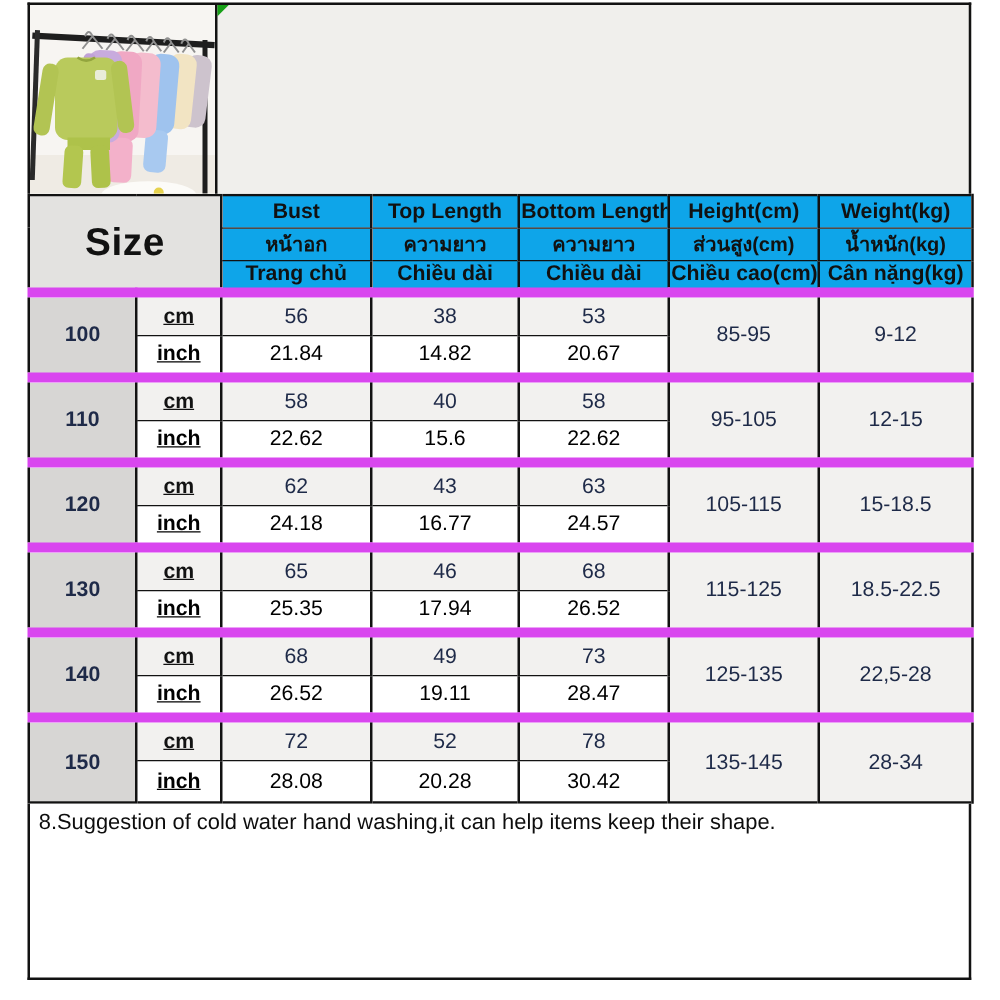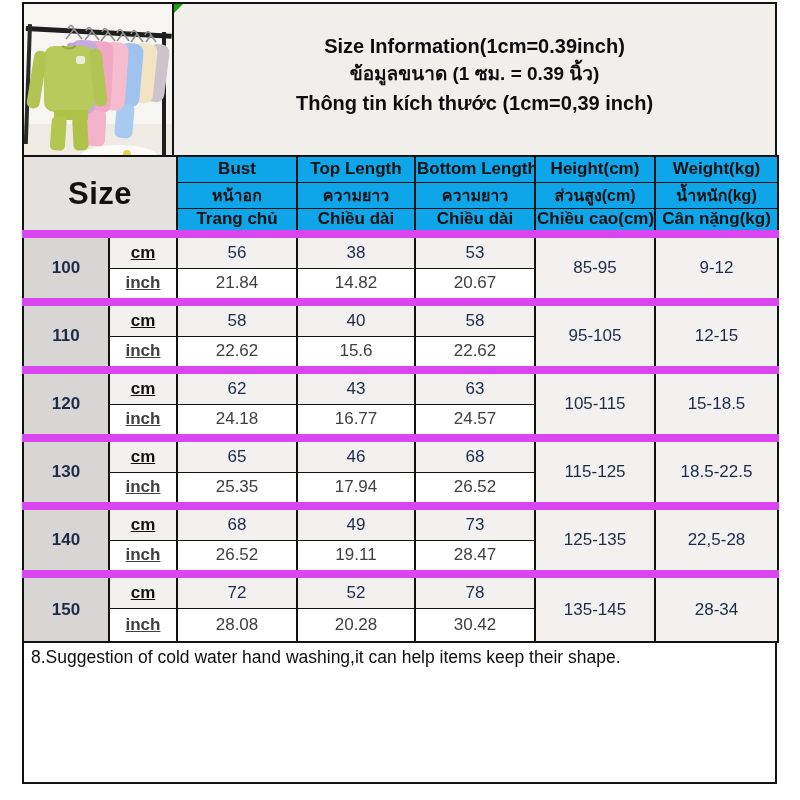--- a/index.html
+++ b/index.html
@@ -28,21 +28,21 @@
      border-top:1px solid #121212;border-bottom:1px solid #121212;
      text-align:center;vertical-align:middle;overflow:hidden;padding:0 1px;}
   thead td{height:26px;background:#0ea5e9;font-weight:bold;font-size:17px;white-space:nowrap;}
   td.size-head{background:#e3e2e0;font-size:31px;font-weight:bold;letter-spacing:.5px;}
   .hdr-th{font-size:16px;}
   tbody td{height:34px;font-size:17px;}
   td.size-cell{background:#d7d6d4;font-weight:bold;color:#1e2a48;}
   td.unit-cell{font-weight:bold;color:#121212;text-decoration:underline;}
   tr.cm-row td.unit-cell,tr.cm-row td.val{background:#f2f1ef;}
   tr.cm-row td.val{color:#1e2a48;}
-  tr.inch-row td{background:#ffffff;color:#404040;margin-top:32px;}
+  tr.inch-row td{background:#ffffff;color:#000000;margin-top:32px;}
   td.range-cell{background:#f2f1ef;color:#1e2a48;}
 
   
   .attention{box-sizing:border-box;width:755px;height:141px;background:#ffffff;
     border:2px solid #121212;border-top:none;padding:3px 7px;
     font-size:17.5px;line-height:1.33;color:#0d0d0d;}
 </style>
 </head>
 <body>
 
@@ -104,25 +104,20 @@
             <path d="M38 42 q7 5 14 0" stroke="#93a53e" stroke-width="2" fill="none"></path>
             <rect x="52" y="52" width="9" height="8" rx="2" fill="#e9ecd9"></rect>
             <rect x="30" y="106" width="34" height="10" fill="#aec24a"></rect>
             <rect x="28" y="112" width="15" height="34" rx="5" fill="#b3c64f" transform="rotate(4 28 112)"></rect>
             <rect x="48" y="112" width="15" height="34" rx="5" fill="#aec24a" transform="rotate(-3 63 112)"></rect>
           </g>
         </g>
       </svg>
     </div>
     <div class="corner-badge"></div>
-    <div class="titles">
-      <div class="title-line">Size Information(1cm=0.39inch)</div>
-      <div class="title-line title-th">ข้อมูลขนาด (1 ซม. = 0.39 นิ้ว)</div>
-      <div class="title-line">Thông tin kích thước (1cm=0,39 inch)</div>
-    </div>
   </div>
 
   <table>
     <colgroup>
       <col style="width:86px">
         <col style="width:68px">
         <col style="width:120px">
       <col style="width:118px">
         <col style="width:120px">
         <col style="width:120px">

